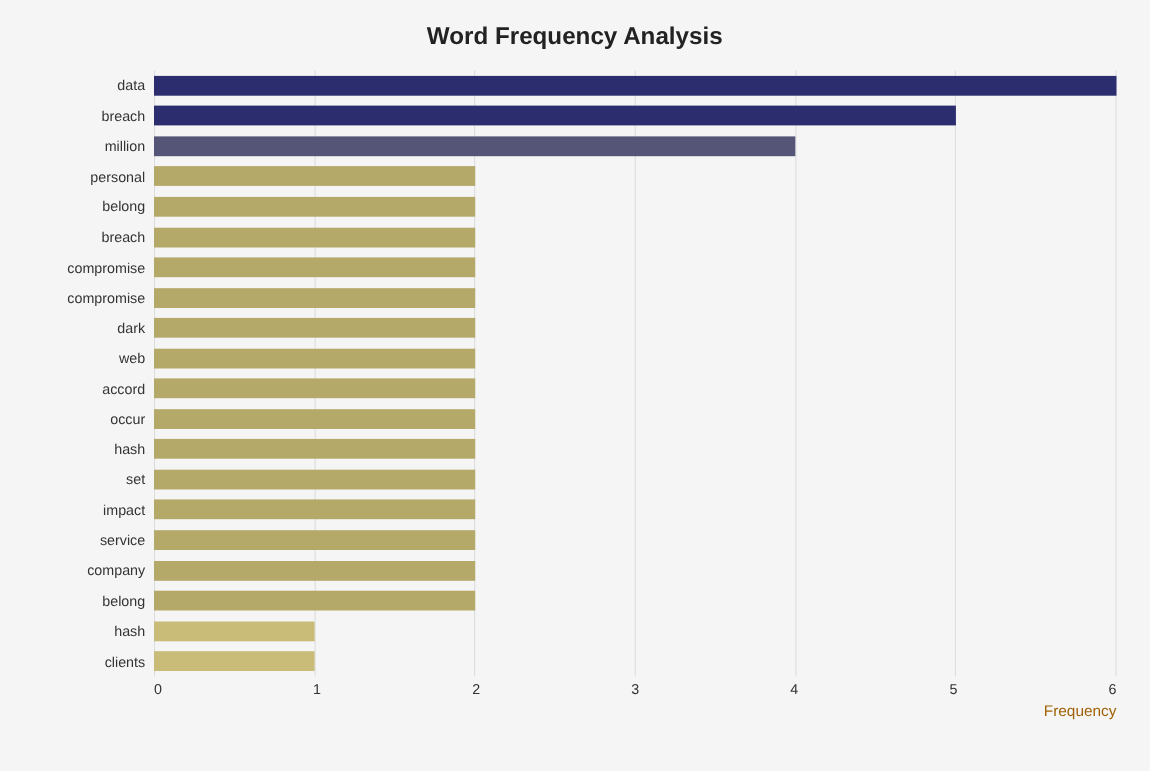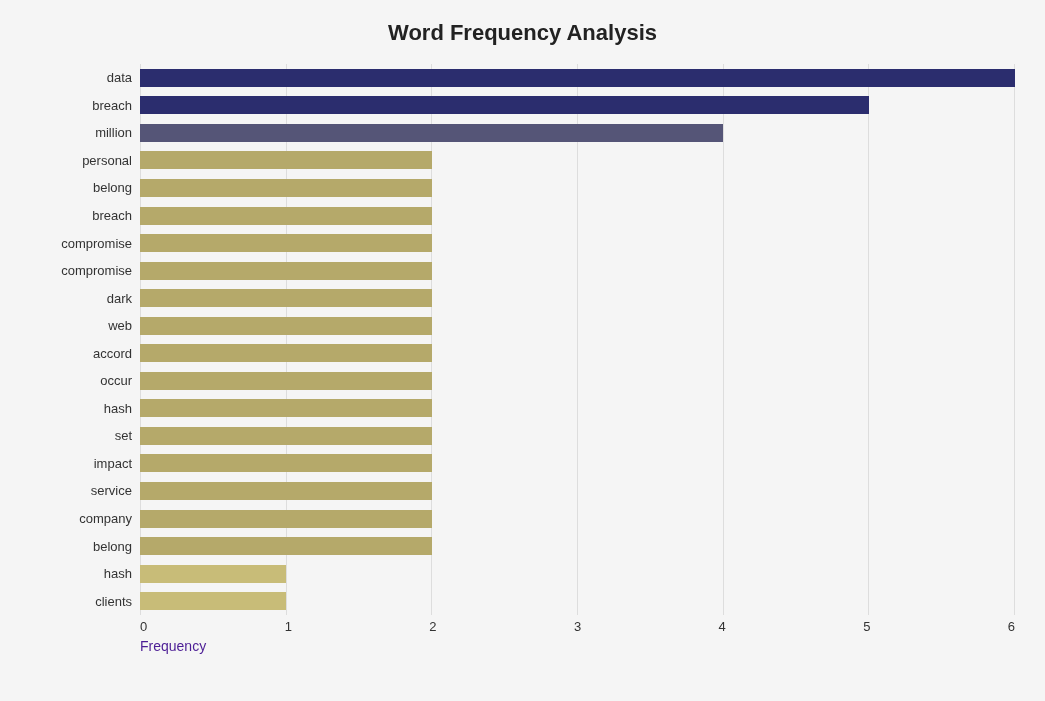--- a/index.html
+++ b/index.html
@@ -88,23 +88,23 @@
       display: flex;
       justify-content: space-between;
       padding-top: 4px;
       padding-left: 0;
     }
     .x-label {
       font-size: 13px;
       color: #333;
     }
     .x-axis-title {
-      text-align: left;
+      text-align: right;
       font-size: 14px;
-      color: #4c1d95;
+      color: #a16207;
       margin-top: 4px;
     }
     .bottom-section {
       margin-left: 110px;
     }
   </style>
 </head>
 <body>
 
 <div class="chart-container">

